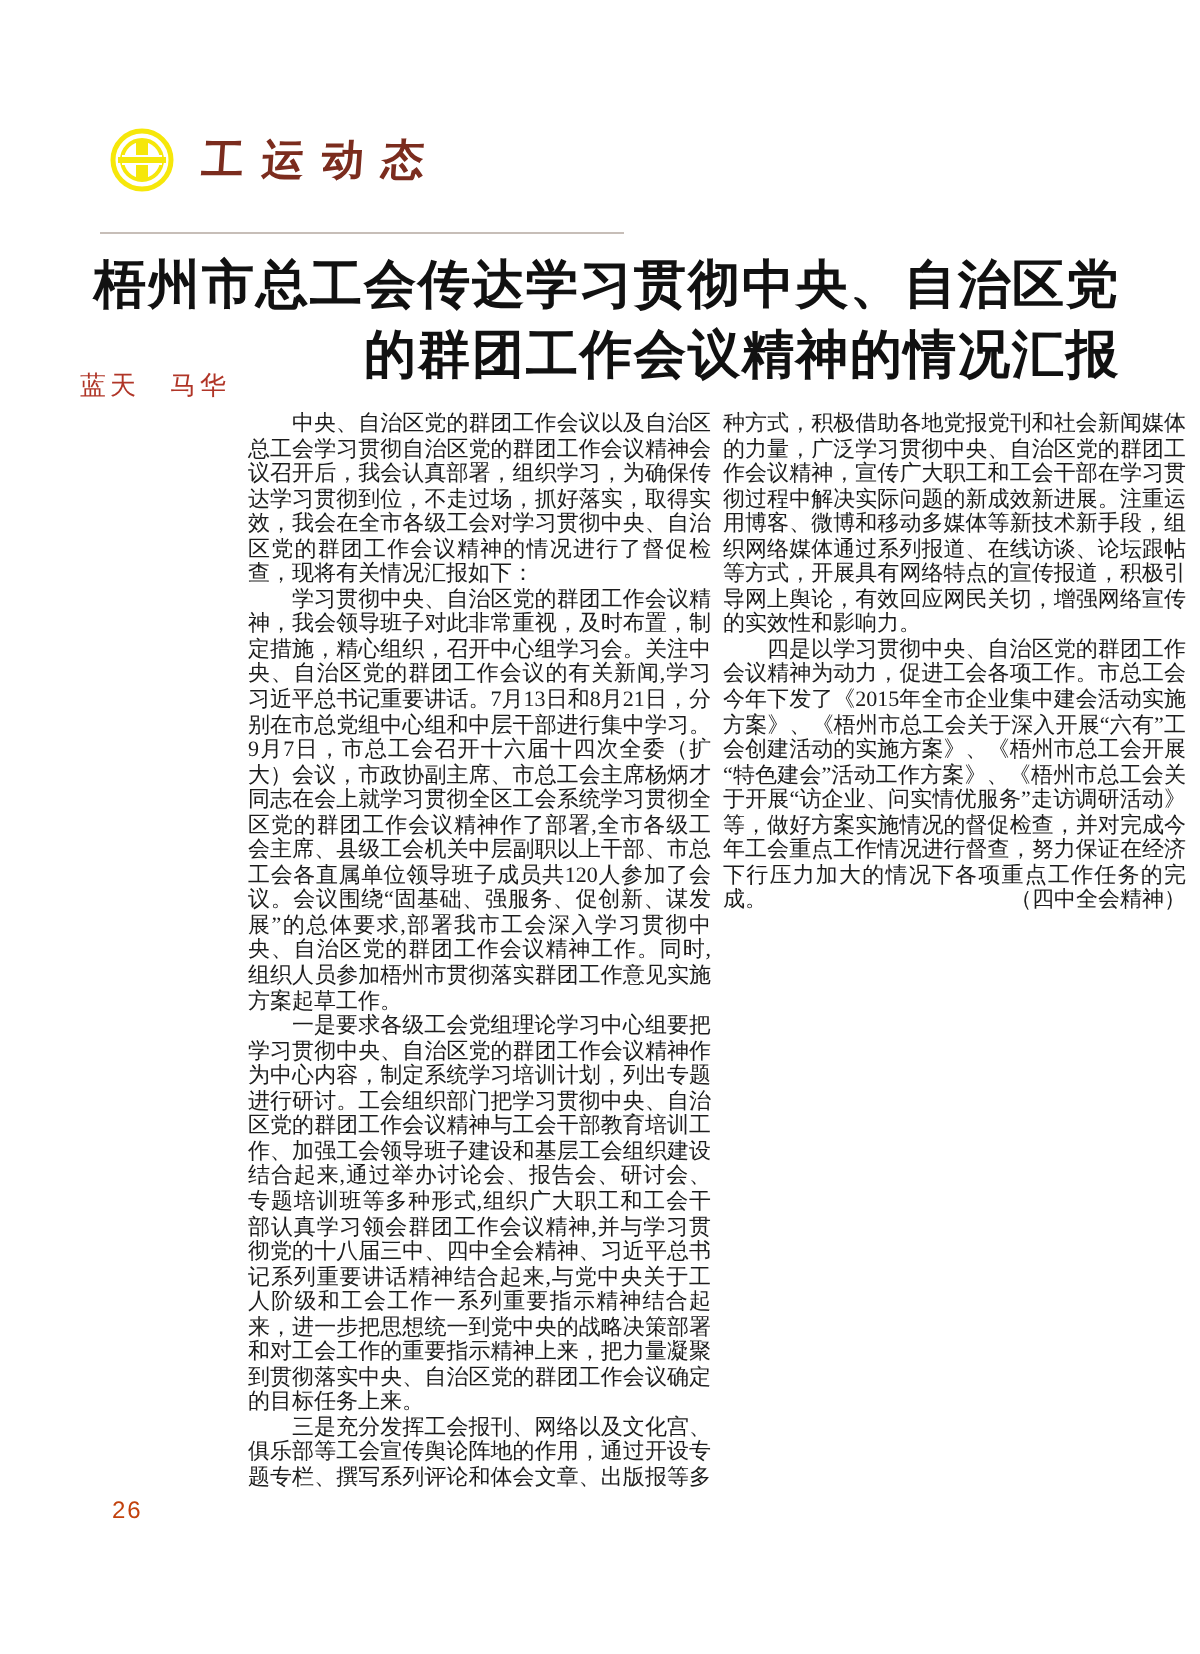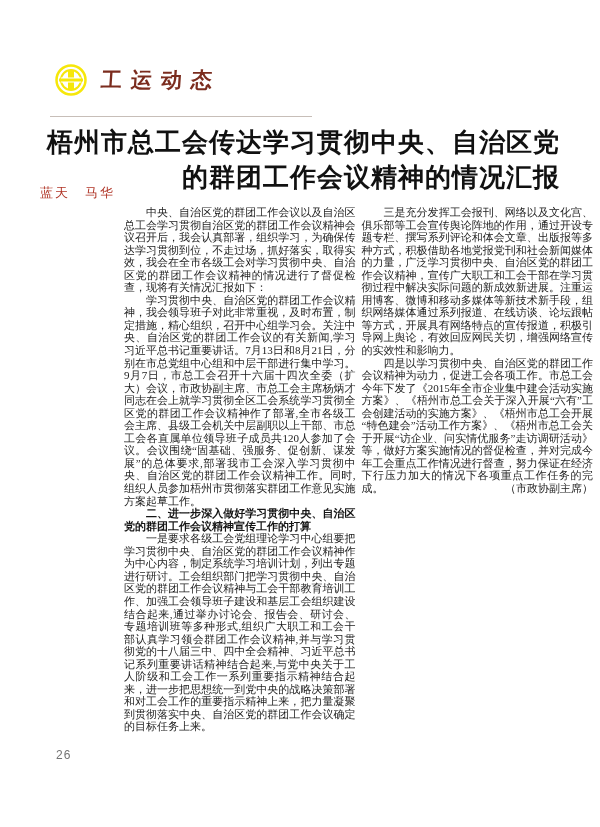--- a/index.html
+++ b/index.html
@@ -109,21 +109,21 @@
   }
 
   
   .page-number {
     position: absolute;
     left: 56px;
     top: 748px;
     font-family: "Liberation Sans", sans-serif;
     font-size: 12px;
     letter-spacing: 1px;
-    color: #737373;
+    color: #c2410c;
   }
 </style>
 </head>
 <body>
 
 <div class="page">
 
   <div class="masthead">
     <svg class="logo" viewBox="0 0 64 64" xmlns="http://www.w3.org/2000/svg" aria-hidden="true">
       <circle cx="32" cy="32" r="29" fill="none" stroke="#f6e70a" stroke-width="5"></circle>
@@ -139,21 +139,20 @@
   <h1 class="title">
     <span>梧州市总工会传达学习贯彻中央、自治区党</span><br>
     <span>的群团工作会议精神的情况汇报</span>
   </h1>
 
   <div class="authors">蓝天　马华</div>
 
   <div class="article-body">
       <p class="para body">中央、自治区党的群团工作会议以及自治区总工会学习贯彻自治区党的群团工作会议精神会议召开后，我会认真部署，组织学习，为确保传达学习贯彻到位，不走过场，抓好落实，取得实效，我会在全市各级工会对学习贯彻中央、自治区党的群团工作会议精神的情况进行了督促检查，现将有关情况汇报如下：</p>
       <p class="para body">学习贯彻中央、自治区党的群团工作会议精神，我会领导班子对此非常重视，及时布置，制定措施，精心组织，召开中心组学习会。关注中央、自治区党的群团工作会议的有关新闻,学习习近平总书记重要讲话。7月13日和8月21日，分别在市总党组中心组和中层干部进行集中学习。9月7日，市总工会召开十六届十四次全委（扩大）会议，市政协副主席、市总工会主席杨炳才同志在会上就学习贯彻全区工会系统学习贯彻全区党的群团工作会议精神作了部署,全市各级工会主席、县级工会机关中层副职以上干部、市总工会各直属单位领导班子成员共120人参加了会议。会议围绕“固基础、强服务、促创新、谋发展”的总体要求,部署我市工会深入学习贯彻中央、自治区党的群团工作会议精神工作。同时,组织人员参加梧州市贯彻落实群团工作意见实施方案起草工作。</p>
-      <p class="para heading">二、进一步深入做好学习贯彻中央、自治区党的群团工作会议精神宣传工作的打算</p>
       <p class="para body">一是要求各级工会党组理论学习中心组要把学习贯彻中央、自治区党的群团工作会议精神作为中心内容，制定系统学习培训计划，列出专题进行研讨。工会组织部门把学习贯彻中央、自治区党的群团工作会议精神与工会干部教育培训工作、加强工会领导班子建设和基层工会组织建设结合起来,通过举办讨论会、报告会、研讨会、专题培训班等多种形式,组织广大职工和工会干部认真学习领会群团工作会议精神,并与学习贯彻党的十八届三中、四中全会精神、习近平总书记系列重要讲话精神结合起来,与党中央关于工人阶级和工会工作一系列重要指示精神结合起来，进一步把思想统一到党中央的战略决策部署和对工会工作的重要指示精神上来，把力量凝聚到贯彻落实中央、自治区党的群团工作会议确定的目标任务上来。</p>
       <p class="para body">三是充分发挥工会报刊、网络以及文化宫、俱乐部等工会宣传舆论阵地的作用，通过开设专题专栏、撰写系列评论和体会文章、出版报等多种方式，积极借助各地党报党刊和社会新闻媒体的力量，广泛学习贯彻中央、自治区党的群团工作会议精神，宣传广大职工和工会干部在学习贯彻过程中解决实际问题的新成效新进展。注重运用博客、微博和移动多媒体等新技术新手段，组织网络媒体通过系列报道、在线访谈、论坛跟帖等方式，开展具有网络特点的宣传报道，积极引导网上舆论，有效回应网民关切，增强网络宣传的实效性和影响力。</p>
-      <p class="para body">四是以学习贯彻中央、自治区党的群团工作会议精神为动力，促进工会各项工作。市总工会今年下发了《2015年全市企业集中建会活动实施方案》、《梧州市总工会关于深入开展“六有”工会创建活动的实施方案》、《梧州市总工会开展“特色建会”活动工作方案》、《梧州市总工会关于开展“访企业、问实情优服务”走访调研活动》等，做好方案实施情况的督促检查，并对完成今年工会重点工作情况进行督查，努力保证在经济下行压力加大的情况下各项重点工作任务的完成。<span class="signoff">（市政协副主席）</span></p>
+      <p class="para body">四是以学习贯彻中央、自治区党的群团工作会议精神为动力，促进工会各项工作。市总工会今年下发了《2015年全市企业集中建会活动实施方案》、《梧州市总工会关于深入开展“六有”工会创建活动的实施方案》、《梧州市总工会开展“特色建会”活动工作方案》、《梧州市总工会关于开展“访企业、问实情优服务”走访调研活动》等，做好方案实施情况的督促检查，并对完成今年工会重点工作情况进行督查，努力保证在经济下行压力加大的情况下各项重点工作任务的完成。<span class="signoff">（四中全会精神）</span></p>
     </div>
 
   <div class="page-number">26</div>
 
 </div>
 
 </body></html>

